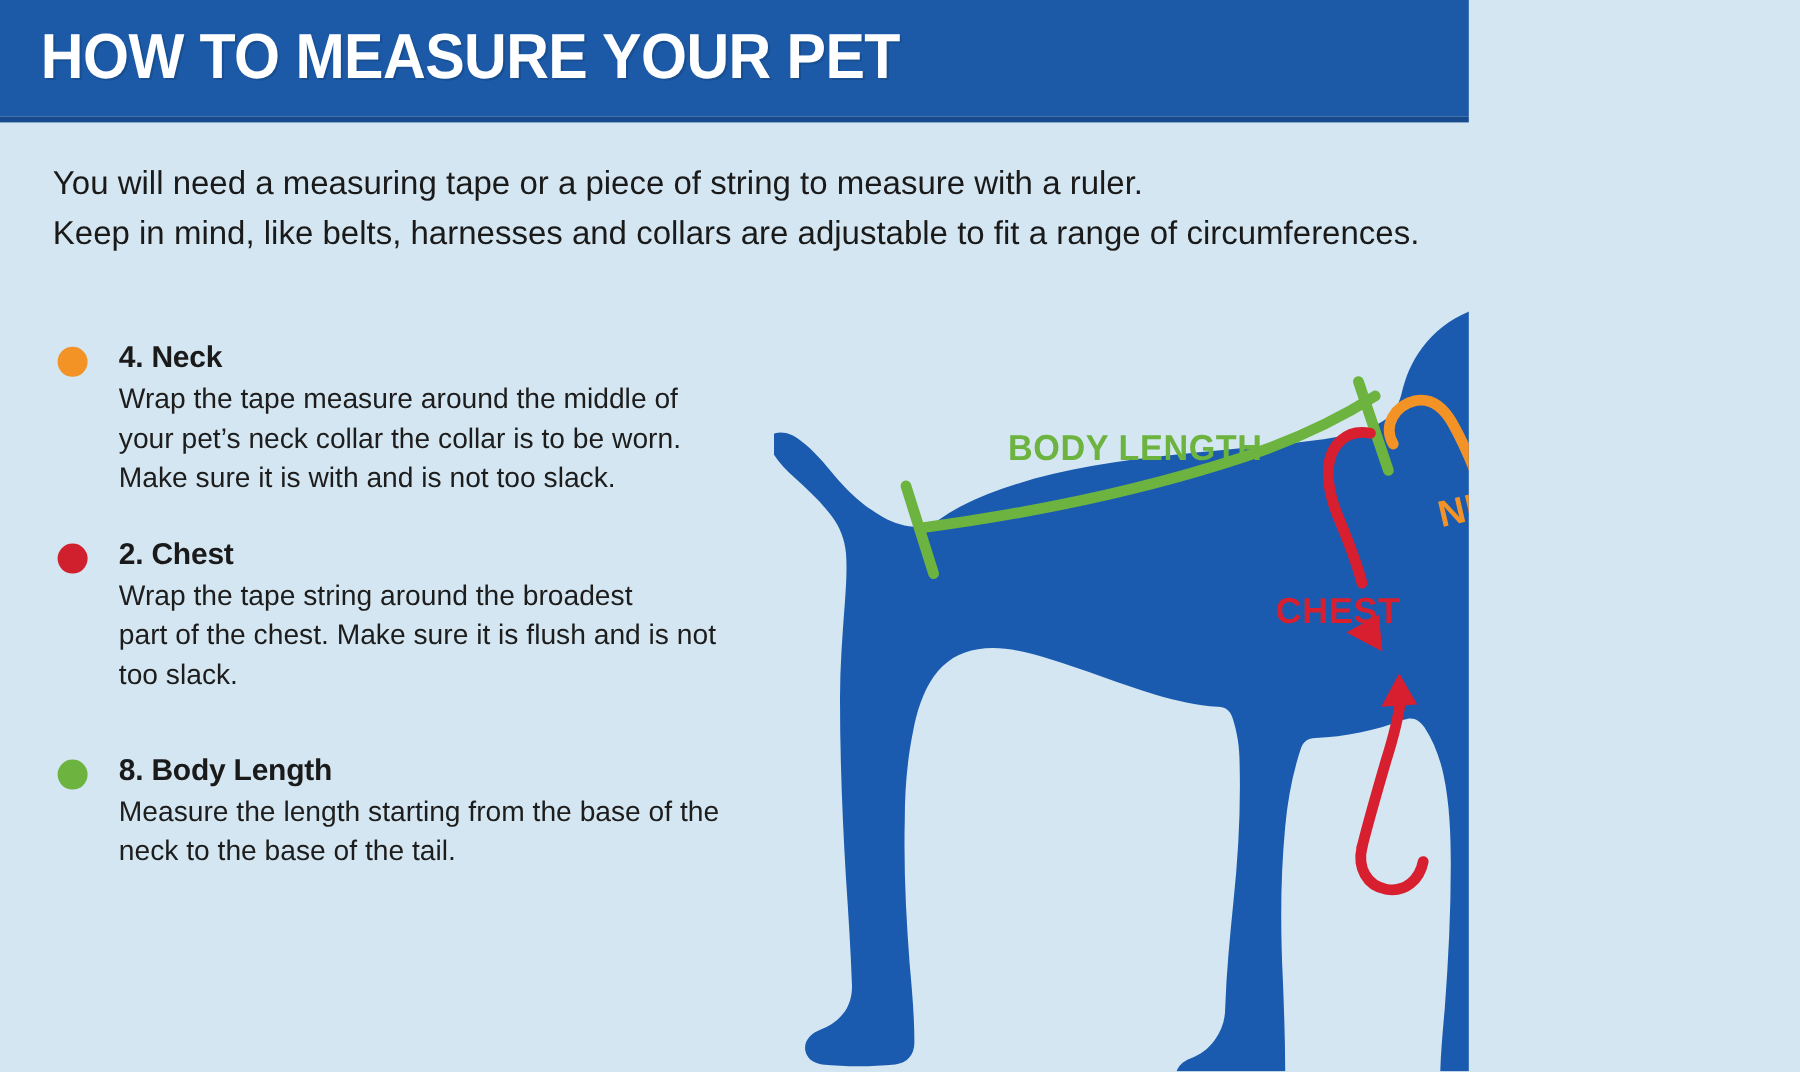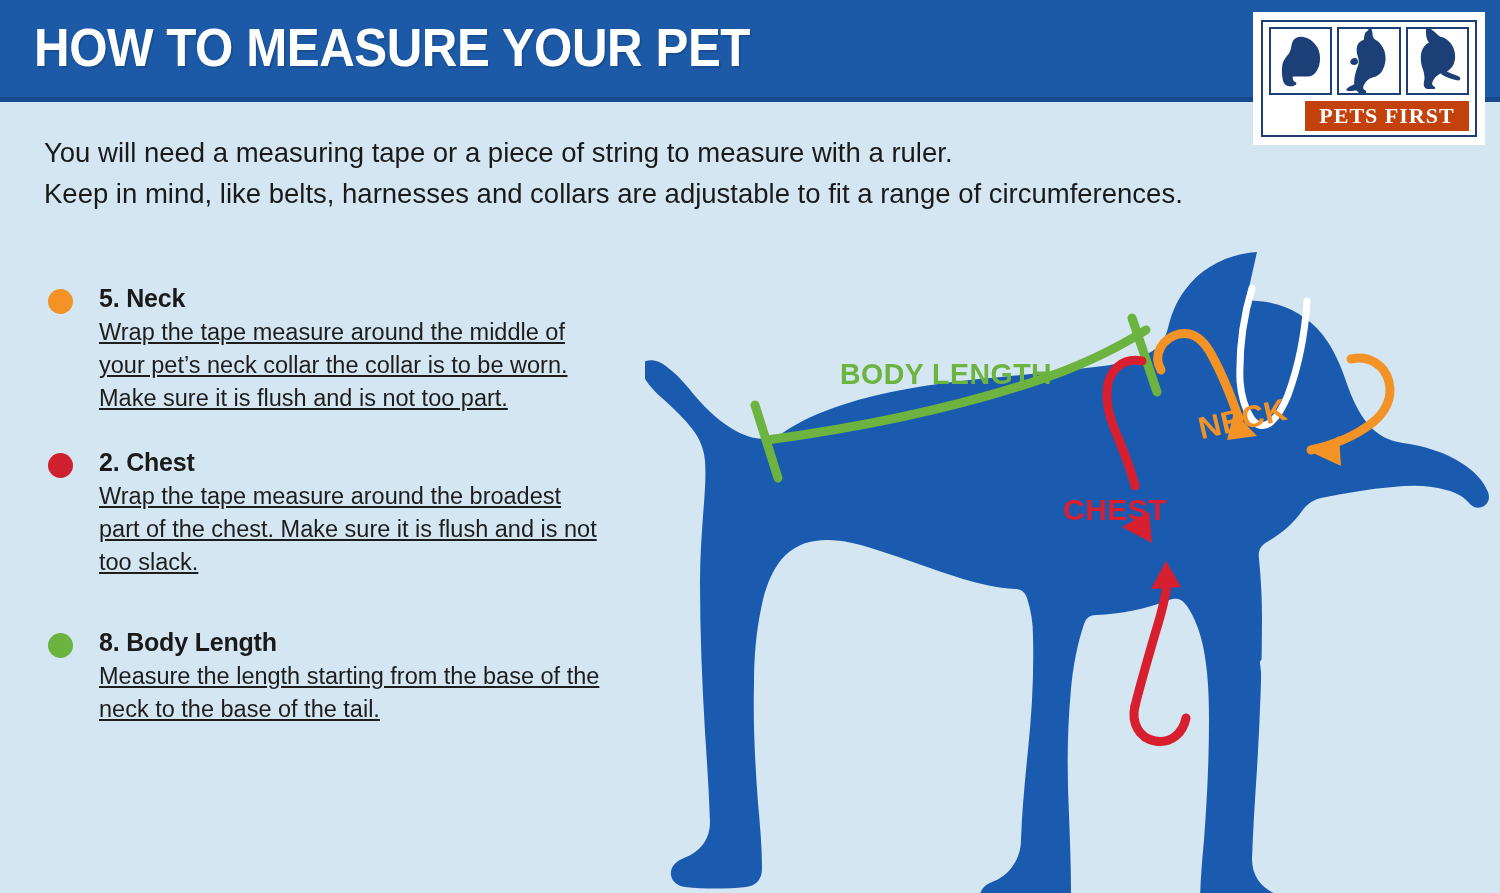--- a/index.html
+++ b/index.html
@@ -4,21 +4,21 @@
 <title>How To Measure Your Pet</title>
 <style>
   html,body{margin:0;padding:0;}
   body{
     width:1500px;height:893px;
     background:#d4e6f1;
     font-family:"Liberation Sans", sans-serif;
     overflow:hidden;
     position:relative;
   }
-  .page{position:relative;width:1500px;height:893px;background:#d4e6f1;overflow:hidden;}
+  .page{position:relative;width:1224px;height:893px;background:#d4e6f1;overflow:hidden;}
 
   
   .banner{
     position:absolute;left:0;top:0;width:1500px;height:97px;
     background:#1c5aa8;
   }
   .banner-underline{
     position:absolute;left:0;top:97px;width:1500px;height:5px;
     background:#164a8c;
   }
@@ -87,21 +87,21 @@
     position:absolute;left:4px;top:7px;
     width:25px;height:25px;border-radius:50%;
   }
   .step-body{padding-left:55px;}
   .step-title{
     font-size:25px;font-weight:bold;color:#1a1a1a;
     line-height:32px;margin-bottom:2px;
     letter-spacing:-0.2px;
   }
   .step-text{
-    font-size:23.5px;color:#1d1d1d;line-height:33px;text-decoration:underline;
+    font-size:23.5px;color:#1d1d1d;line-height:33px;
   }
   .step-text div{white-space:nowrap;}
 
   
   .illus{position:absolute;left:645px;top:240px;width:855px;height:653px;text-align:right;}
   .illus svg{width:100%;height:100%;display:block;}
 
   .lbl{
     position:absolute;
     font-weight:bold;
@@ -163,35 +163,35 @@
   <div class="intro">
     <div>You will need a measuring tape or a piece of string to measure with a ruler.</div>
     <div>Keep in mind, like belts, harnesses and collars are adjustable to fit a range of circumferences.</div>
   </div>
 
   <div class="steps">
 
     <div class="step">
       <span class="bullet" style="background:#f39225"></span>
       <div class="step-body">
-        <div class="step-title">5. Neck</div>
+        <div class="step-title">4. Neck</div>
         <div class="step-text">
           <div>Wrap the tape measure around the middle of</div>
           <div>your pet’s neck collar the collar is to be worn.</div>
-          <div>Make sure it is flush and is not too part.</div>
+          <div>Make sure it is with and is not too slack.</div>
         </div>
       </div>
     </div>
 
     <div class="step" style="margin-bottom:47px">
       <span class="bullet" style="background:#d0202e"></span>
       <div class="step-body">
         <div class="step-title">2. Chest</div>
         <div class="step-text">
-          <div>Wrap the tape measure around the broadest</div>
+          <div>Wrap the tape string around the broadest</div>
           <div>part of the chest. Make sure it is flush and is not</div>
           <div>too slack.</div>
         </div>
       </div>
     </div>
 
     <div class="step">
       <span class="bullet" style="background:#6db33f"></span>
       <div class="step-body">
         <div class="step-title">8. Body Length</div>

